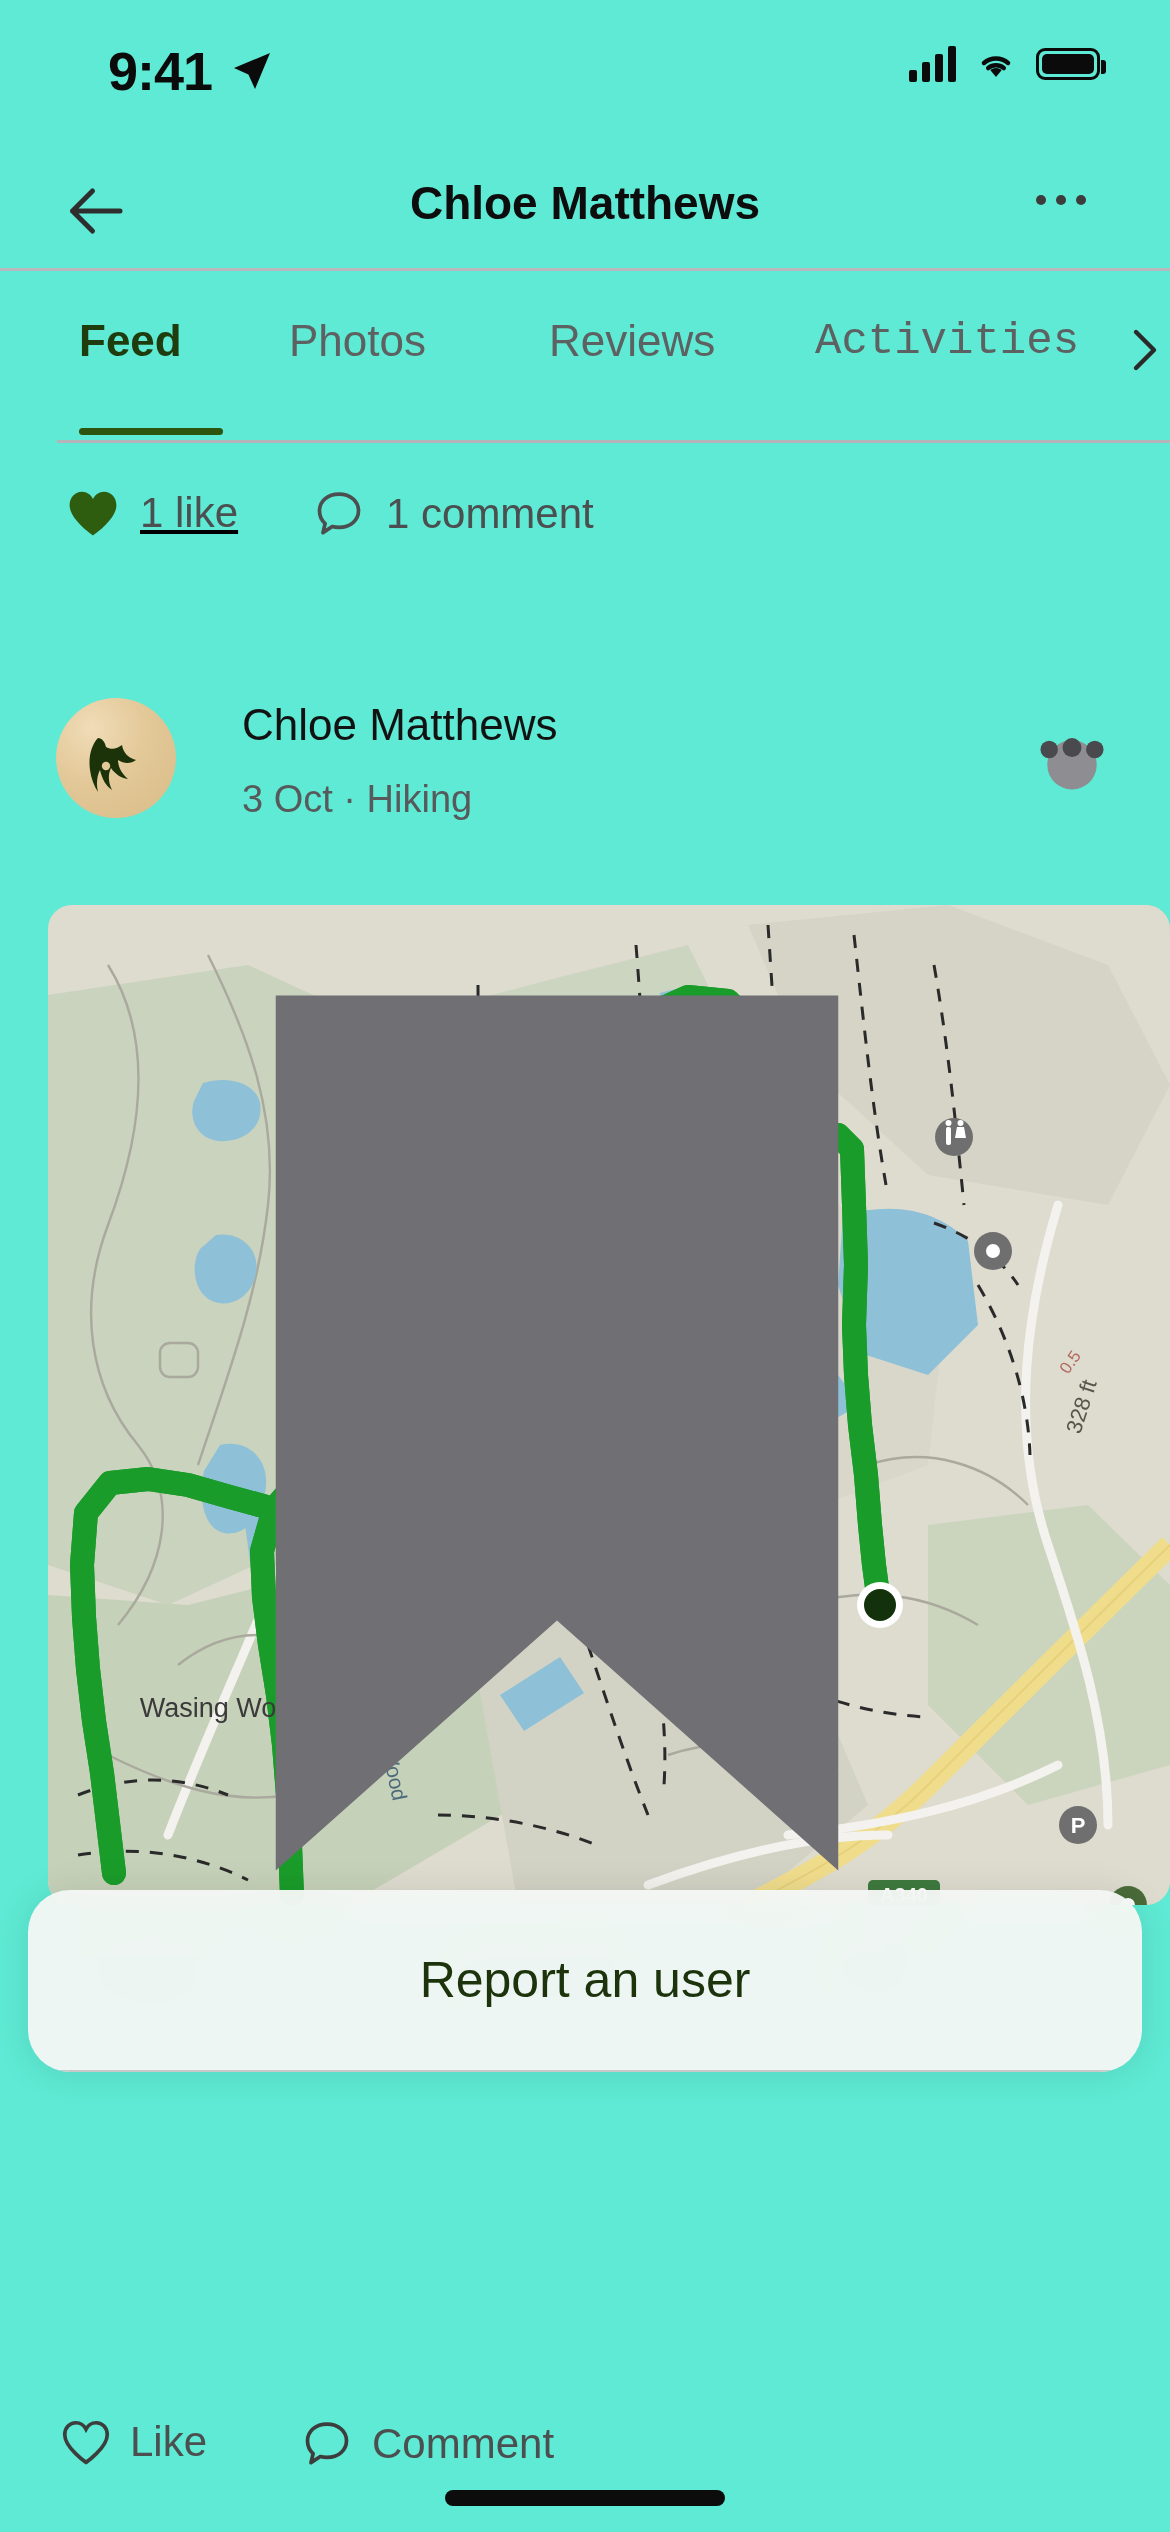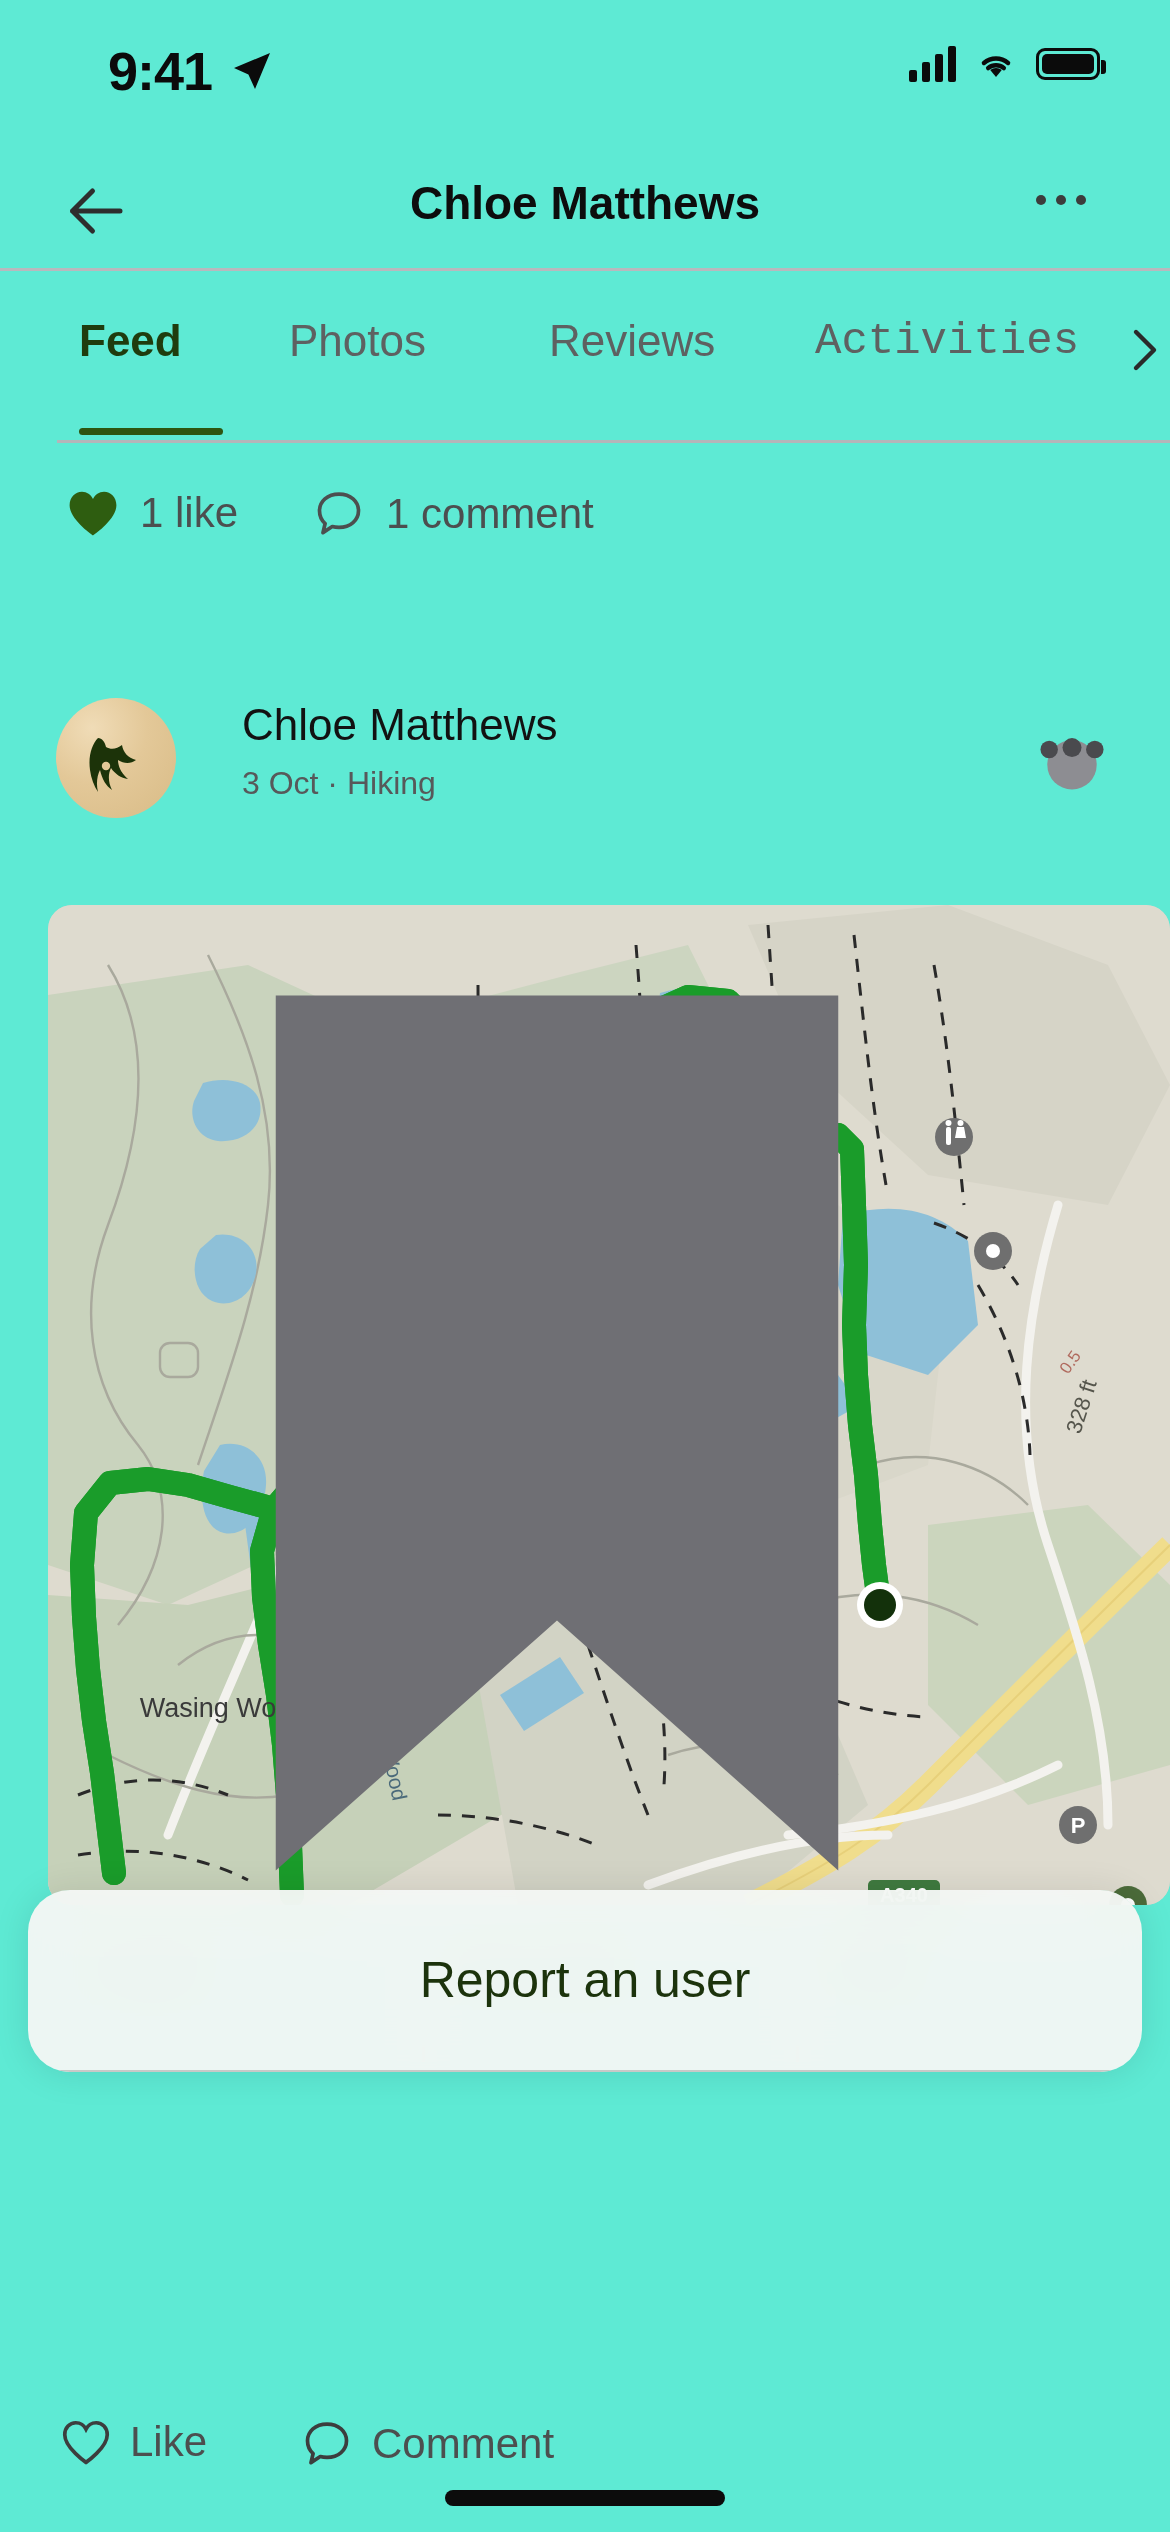--- a/index.html
+++ b/index.html
@@ -66,21 +66,21 @@
   
   .post-head { position:absolute; top:690px; left:0; width:1170px; height:150px; }
   .avatar {
     position:absolute; left:56px; top:8px; width:120px; height:120px; border-radius:50%;
     background:
       radial-gradient(circle at 30% 25%, #f0dcb7 0%, #e3c898 45%, #d8bb86 100%);
     overflow:hidden;
   }
   .avatar svg { position:absolute; left:12px; top:18px; }
   .post-name { position:absolute; left:242px; top:10px; font-size:44px; color:#121212; }
-  .post-meta { position:absolute; left:242px; top:75px; font-size:32px; color:#57595a; }
+  .post-meta { position:absolute; left:242px; top:88px; font-size:38px; color:#57595a; }
   .post-more { position:absolute; right:60px; top:36px; width:76px; height:66px; }
 
   
   .mapcard {
     position:absolute; top:905px; left:48px; width:1122px; height:1000px;
     border-radius:24px; overflow:hidden; background:#d7d6cc;
   }
   .mapcard svg { display:block; width:1122px; height:1000px; }
   .bookmark { position:absolute; right:52px; top:28px; width:48px; height:64px; }
 
@@ -166,21 +166,21 @@
       <div class="tab" style="left:540px;">Reviews</div>
       <div class="tab" style="left:806px;font-family:Liberation Mono, monospace;">Activities</div>
       <div class="tab-underline" style="left:70px; top:128px; width:144px;"></div>
       <svg class="tabs-chevron" viewBox="0 0 16 24">
         <path d="M4 3 L13 12 L4 21" stroke="#2a2a2a" stroke-width="2.2" fill="none" stroke-linecap="round" stroke-linejoin="round"></path>
       </svg>
       <div class="tabs-rule"></div>
     </div>
 
     <div class="engage">
-      <div class="eng-item" style="left:66px; top:18px;">
+      <div class="eng-item" style="left:66px; top:18px;text-decoration:underline;">
         <svg class="heart-filled" viewBox="0 0 24 22">
           <path d="M12 21 C12 21 1.6 13.9 1.6 7.6 C1.6 4.1 4.1 1.6 7.1 1.6 C9.3 1.6 11.1 2.9 12 4.8 C12.9 2.9 14.7 1.6 16.9 1.6 C19.9 1.6 22.4 4.1 22.4 7.6 C22.4 13.9 12 21 12 21 Z" fill="#2e5d10"></path>
         </svg>
         <span class="eng-text">1 like</span>
       </div>
       <div class="eng-item" style="left:312px; top:18px;">
         <svg class="bubble" viewBox="0 0 24 24">
           <path d="M12 2.8 C17.3 2.8 21 6.2 21 10.5 C21 14.8 17.3 18.2 12 18.2 C10.9 18.2 9.9 18.1 8.9 17.8 L4.6 20.6 L5.6 16.4 C3.9 14.9 3 12.8 3 10.5 C3 6.2 6.7 2.8 12 2.8 Z" fill="none" stroke="#4c4f4f" stroke-width="1.7" stroke-linejoin="round"></path>
         </svg>
         <span class="eng-text">1 comment</span>

